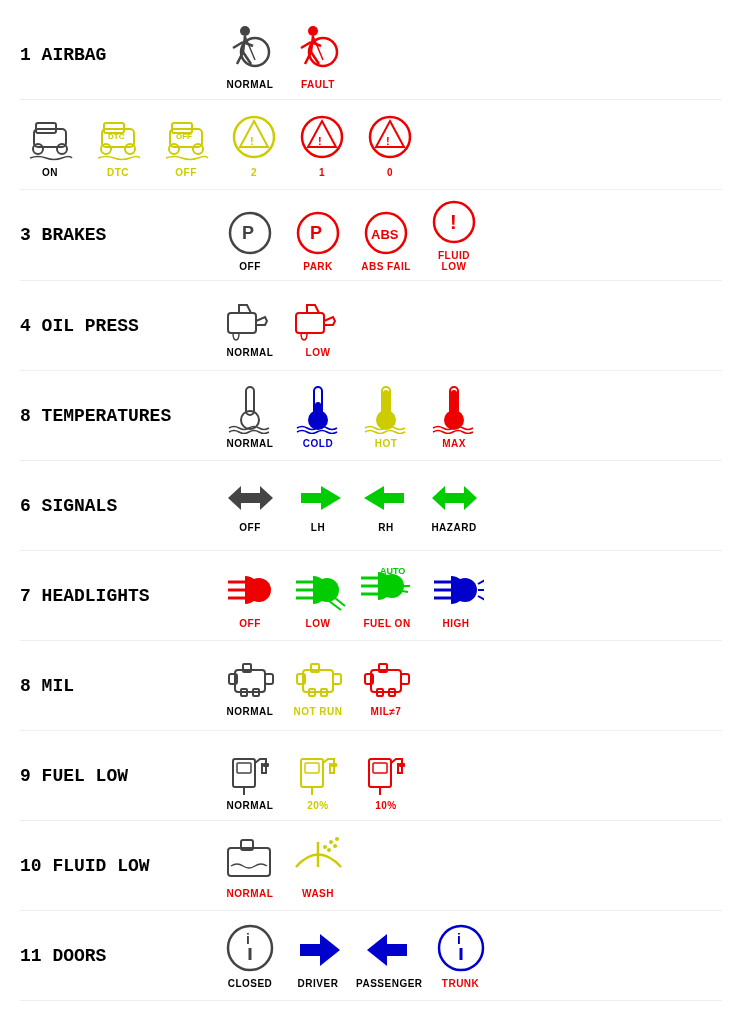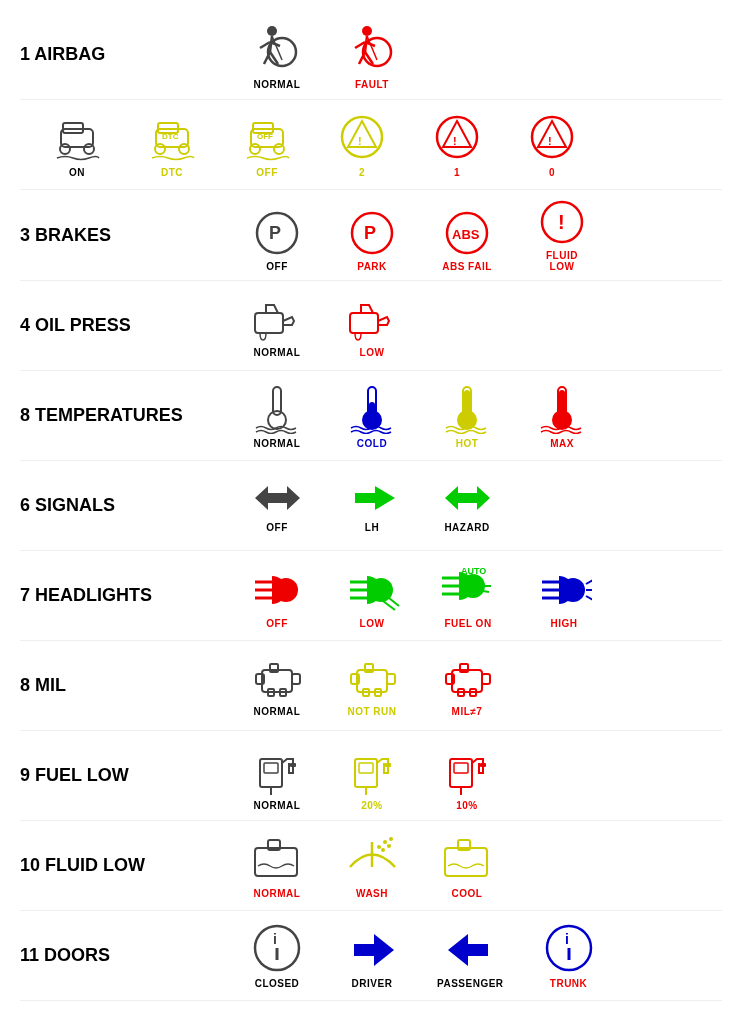--- a/index.html
+++ b/index.html
@@ -18,33 +18,33 @@
       align-items: center;
       padding: 8px 0;
       border-bottom: 1px solid #eee;
       min-height: 90px;
     }
     .row-label {
       width: 200px;
       font-size: 18px;
       font-weight: bold;
       flex-shrink: 0;
+      font-family: Liberation Mono, monospace;
     }
     .icons-area {
       display: flex;
       align-items: flex-end;
       gap: 8px;
       flex-wrap: wrap;
     }
     .icon-item {
       display: flex;
       flex-direction: column;
       align-items: center;
       min-width: 60px;
-      margin-left: 27px;
     }
     .icon-item svg {
       display: block;
     }
     .icon-label {
       font-size: 10px;
       margin-top: 4px;
       text-align: center;
       font-weight: bold;
       letter-spacing: 0.5px;
@@ -296,20 +296,26 @@
         <span class="icon-label label-black">OFF</span>
       </div>
 
       <div class="icon-item">
         <svg width="55" height="40" viewBox="0 0 55 40">
           <polygon points="50,20 30,8 30,15 10,15 10,25 30,25 30,32" fill="#0c0"></polygon>
         </svg>
         <span class="icon-label label-black">LH</span>
       </div>
 
+      <div class="icon-item">
+        <svg width="55" height="40" viewBox="0 0 55 40">
+          <polygon points="5,20 25,8 25,15 45,15 45,25 25,25 25,32" fill="#0c0"></polygon>
+        </svg>
+        <span class="icon-label label-black">RH</span>
+      </div>
 
       <div class="icon-item">
         <svg width="55" height="40" viewBox="0 0 55 40">
           <polygon points="5,20 18,8 18,15 37,15 37,8 50,20 37,32 37,25 18,25 18,32" fill="#0c0"></polygon>
         </svg>
         <span class="icon-label label-black">HAZARD</span>
       </div>
     </div>
   </div>
 
@@ -481,28 +487,20 @@
 
           <circle cx="34" cy="15" r="2" fill="#cc0"></circle>
           <circle cx="40" cy="10" r="2" fill="#cc0"></circle>
           <circle cx="46" cy="7" r="2" fill="#cc0"></circle>
           <circle cx="38" cy="18" r="2" fill="#cc0"></circle>
           <circle cx="44" cy="14" r="2" fill="#cc0"></circle>
         </svg>
         <span class="icon-label label-red">WASH</span>
       </div>
 
-      <div class="icon-item">
-        <svg width="55" height="52" viewBox="0 0 55 52">
-          <rect x="5" y="16" width="42" height="28" rx="3" fill="none" stroke="#cc0" stroke-width="2"></rect>
-          <rect x="18" y="8" width="12" height="10" rx="2" fill="none" stroke="#cc0" stroke-width="2"></rect>
-          <path d="M8 34 Q14 30 20 34 Q26 38 32 34 Q38 30 44 34" fill="none" stroke="#cc0" stroke-width="1.5"></path>
-        </svg>
-        <span class="icon-label label-red">COOL</span>
-      </div>
     </div>
   </div>
 
   <div class="row">
     <div class="row-label">11 DOORS</div>
     <div class="icons-area">
 
       <div class="icon-item">
         <svg width="52" height="52" viewBox="0 0 52 52">
           <circle cx="26" cy="26" r="22" fill="none" stroke="#444" stroke-width="2.5"></circle>

